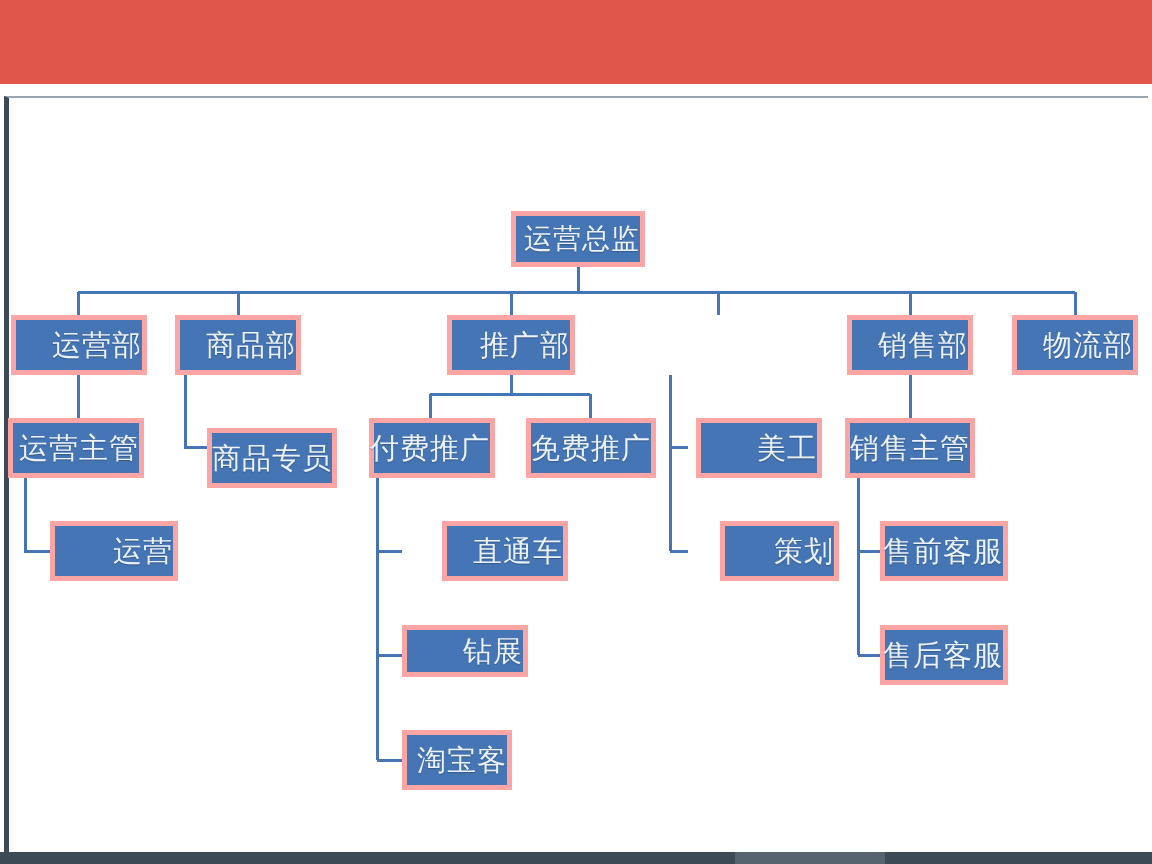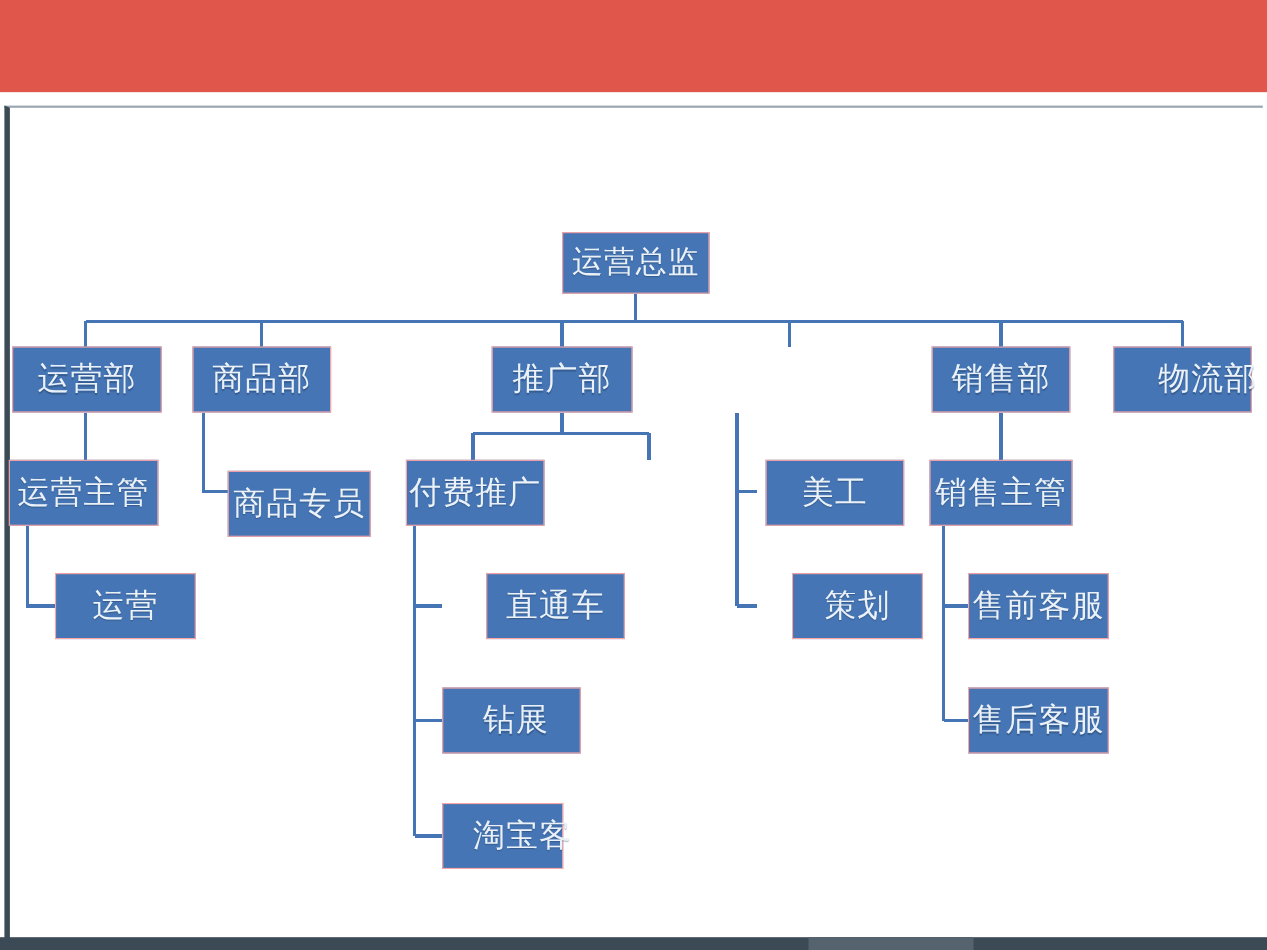--- a/index.html
+++ b/index.html
@@ -39,23 +39,23 @@
     background:#55636E;
   }
 
   
   .chart{position:absolute;left:0;top:0;width:1152px;height:864px;}
 
   
   .node{
     position:absolute;
     background:#4575B4;
-    border:1px solid #fca5a5;
+    border:5px solid #fca5a5;
     color:#EAF1F8;
-    display:flex;align-items:center;justify-content:center;
+    display:flex;align-items:center;justify-content:flex-end;
     font-size:29px;
     letter-spacing:1px;
     line-height:1;
     white-space:nowrap;
     box-sizing:border-box;
     text-shadow:0 1px 1px rgba(20,40,70,.35);
   }
   .node.root{font-size:28px;}
 
   svg.links{position:absolute;left:0;top:0;width:1152px;height:864px;pointer-events:none;}
@@ -136,41 +136,44 @@
 
     <div class="node" style="left:8px;top:418px;width:136px;height:60px;">
       <span>运营主管</span>
     </div>
     <div class="node" style="left:207px;top:418px;width:130px;height:60px;margin-top:10px;">
       <span>商品专员</span>
     </div>
     <div class="node" style="left:369px;top:418px;width:126px;height:60px;">
       <span>付费推广</span>
     </div>
+    <div class="node" style="left:526px;top:418px;width:130px;height:60px;">
+      <span>免费推广</span>
+    </div>
     <div class="node" style="left:688px;top:418px;width:126px;height:60px;margin-left:8px;">
       <span>美工</span>
     </div>
     <div class="node" style="left:845px;top:418px;width:130px;height:60px;">
       <span>销售主管</span>
     </div>
 
     <div class="node" style="left:50px;top:521px;width:128px;height:60px;">
       <span>运营</span>
     </div>
     <div class="node" style="left:402px;top:521px;width:126px;height:60px;margin-left:40px;">
       <span>直通车</span>
     </div>
     <div class="node" style="left:688px;top:521px;width:119px;height:60px;margin-left:32px;">
       <span>策划</span>
     </div>
     <div class="node" style="left:880px;top:521px;width:128px;height:60px;">
       <span>售前客服</span>
     </div>
 
-    <div class="node" style="left:402px;top:625px;width:126px;height:60px;padding-left:8px;">
+    <div class="node" style="left:402px;top:625px;width:126px;height:52px;padding-left:8px;">
       <span>钻展</span>
     </div>
     <div class="node" style="left:880px;top:625px;width:128px;height:60px;">
       <span>售后客服</span>
     </div>
 
     <div class="node" style="left:402px;top:730px;width:110px;height:60px;padding-left:36px;">
       <span>淘宝客</span>
     </div>
 

